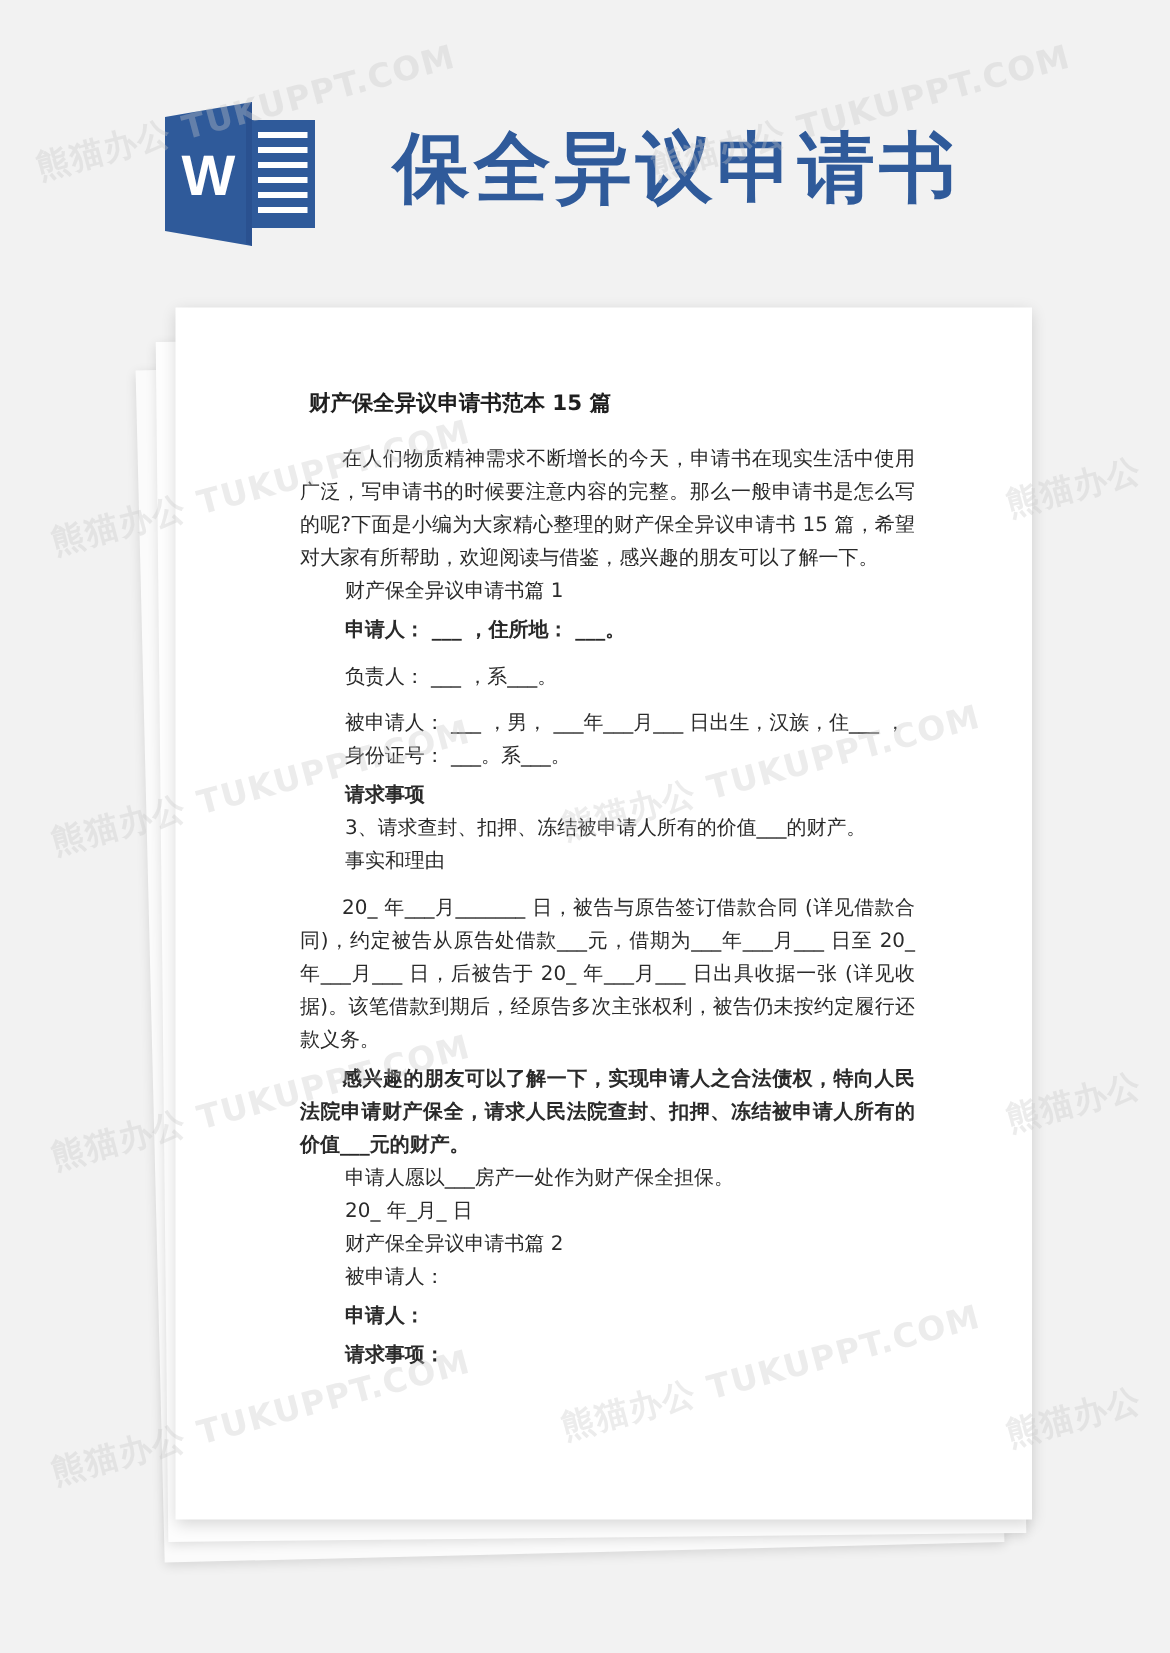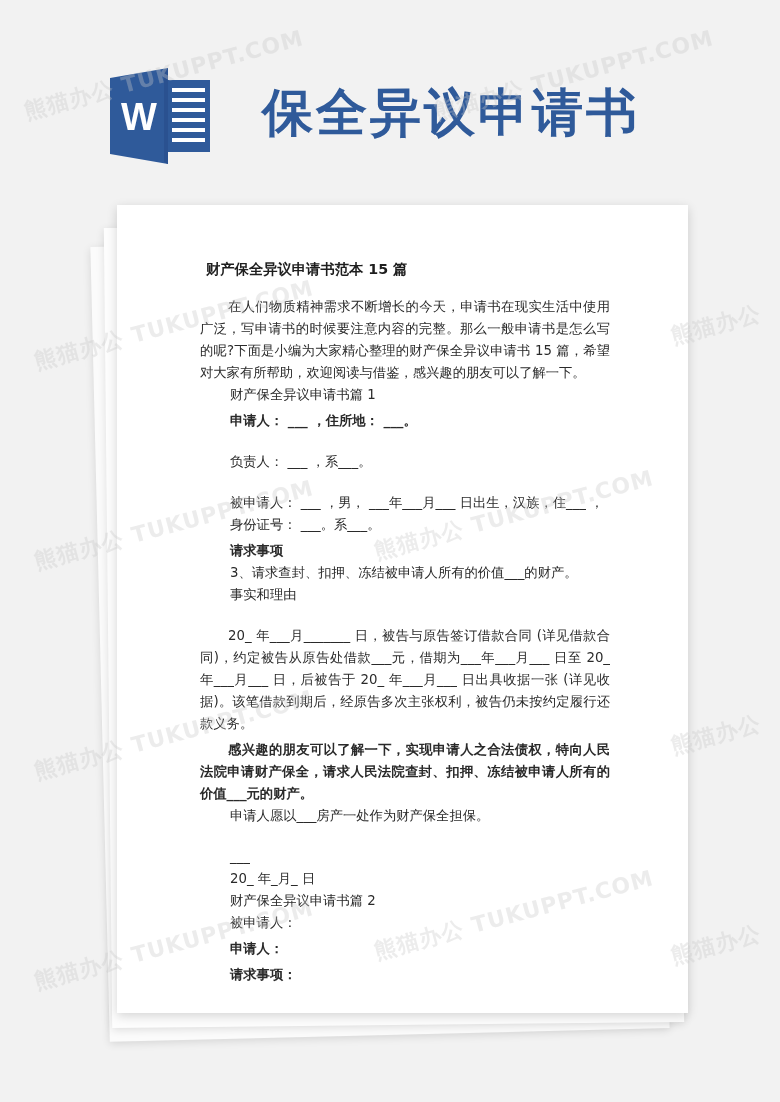--- a/index.html
+++ b/index.html
@@ -35,21 +35,21 @@
     font-size: 13.3px; color: #2a2a2a; line-height: 22px;
   }
   .doc-title {
     text-align: left; font-weight: bold; font-size: 14.3px;
     margin: 0 0 16px 0; color: #1e1e1e; padding-left: 6px;
   }
   .p { margin: 0; }
   .indent2 { text-indent: 28px; }
   .indent1 { padding-left: 30px; }
   .gap { margin-top: 4px; font-weight: bold; }
-  .gap-l { margin-top: 19px; }
+  .gap-l { margin-top: 9px; }
   .justify { text-align: justify; text-align-last: left; }
 </style>
 </head>
 <body>
 
 <div class="header">
   <svg class="word-icon" viewBox="0 0 104 96">
     <rect x="58" y="12" width="44" height="72" fill="#2f5a9a"></rect>
     <rect x="64" y="20" width="33" height="4" fill="#ffffff"></rect>
     <rect x="64" y="30" width="33" height="4" fill="#ffffff"></rect>
@@ -78,21 +78,20 @@
   <p class="p indent1">财产保全异议申请书篇 1</p>
   <p class="p indent1 gap">申请人： ___ ，住所地： ___。</p>
   <p class="p indent1 gap-l">负责人： ___ ，系___。</p>
   <p class="p indent1 gap-l">被申请人： ___ ，男， ___年___月___ 日出生，汉族，住___ ，身份证号： ___。系___。</p>
   <p class="p indent1 gap">请求事项</p>
   <p class="p indent1">3、请求查封、扣押、冻结被申请人所有的价值___的财产。</p>
   <p class="p indent1">事实和理由</p>
   <p class="p indent2 justify gap-l">20_ 年___月_______ 日，被告与原告签订借款合同 (详见借款合同)，约定被告从原告处借款___元，借期为___年___月___ 日至 20_ 年___月___ 日，后被告于 20_ 年___月___ 日出具收据一张 (详见收据)。该笔借款到期后，经原告多次主张权利，被告仍未按约定履行还款义务。</p>
   <p class="p indent2 justify gap">感兴趣的朋友可以了解一下，实现申请人之合法债权，特向人民法院申请财产保全，请求人民法院查封、扣押、冻结被申请人所有的价值___元的财产。</p>
   <p class="p indent1">申请人愿以___房产一处作为财产保全担保。</p>
-  <p class="p indent1 gap-l">___</p>
   <p class="p indent1">20_ 年_月_ 日</p>
 
   <p class="p indent1">财产保全异议申请书篇 2</p>
   <p class="p indent1">被申请人：</p>
   <p class="p indent1 gap">申请人：</p>
   <p class="p indent1 gap">请求事项：</p>
 </div>
 
 <div class="watermark" style="left:30px; top:310px;"><span>熊猫办公</span> <span>TUKUPPT.COM</span></div>
 <div class="watermark" style="left:670px; top:310px;"><span>熊猫办公</span></div>

